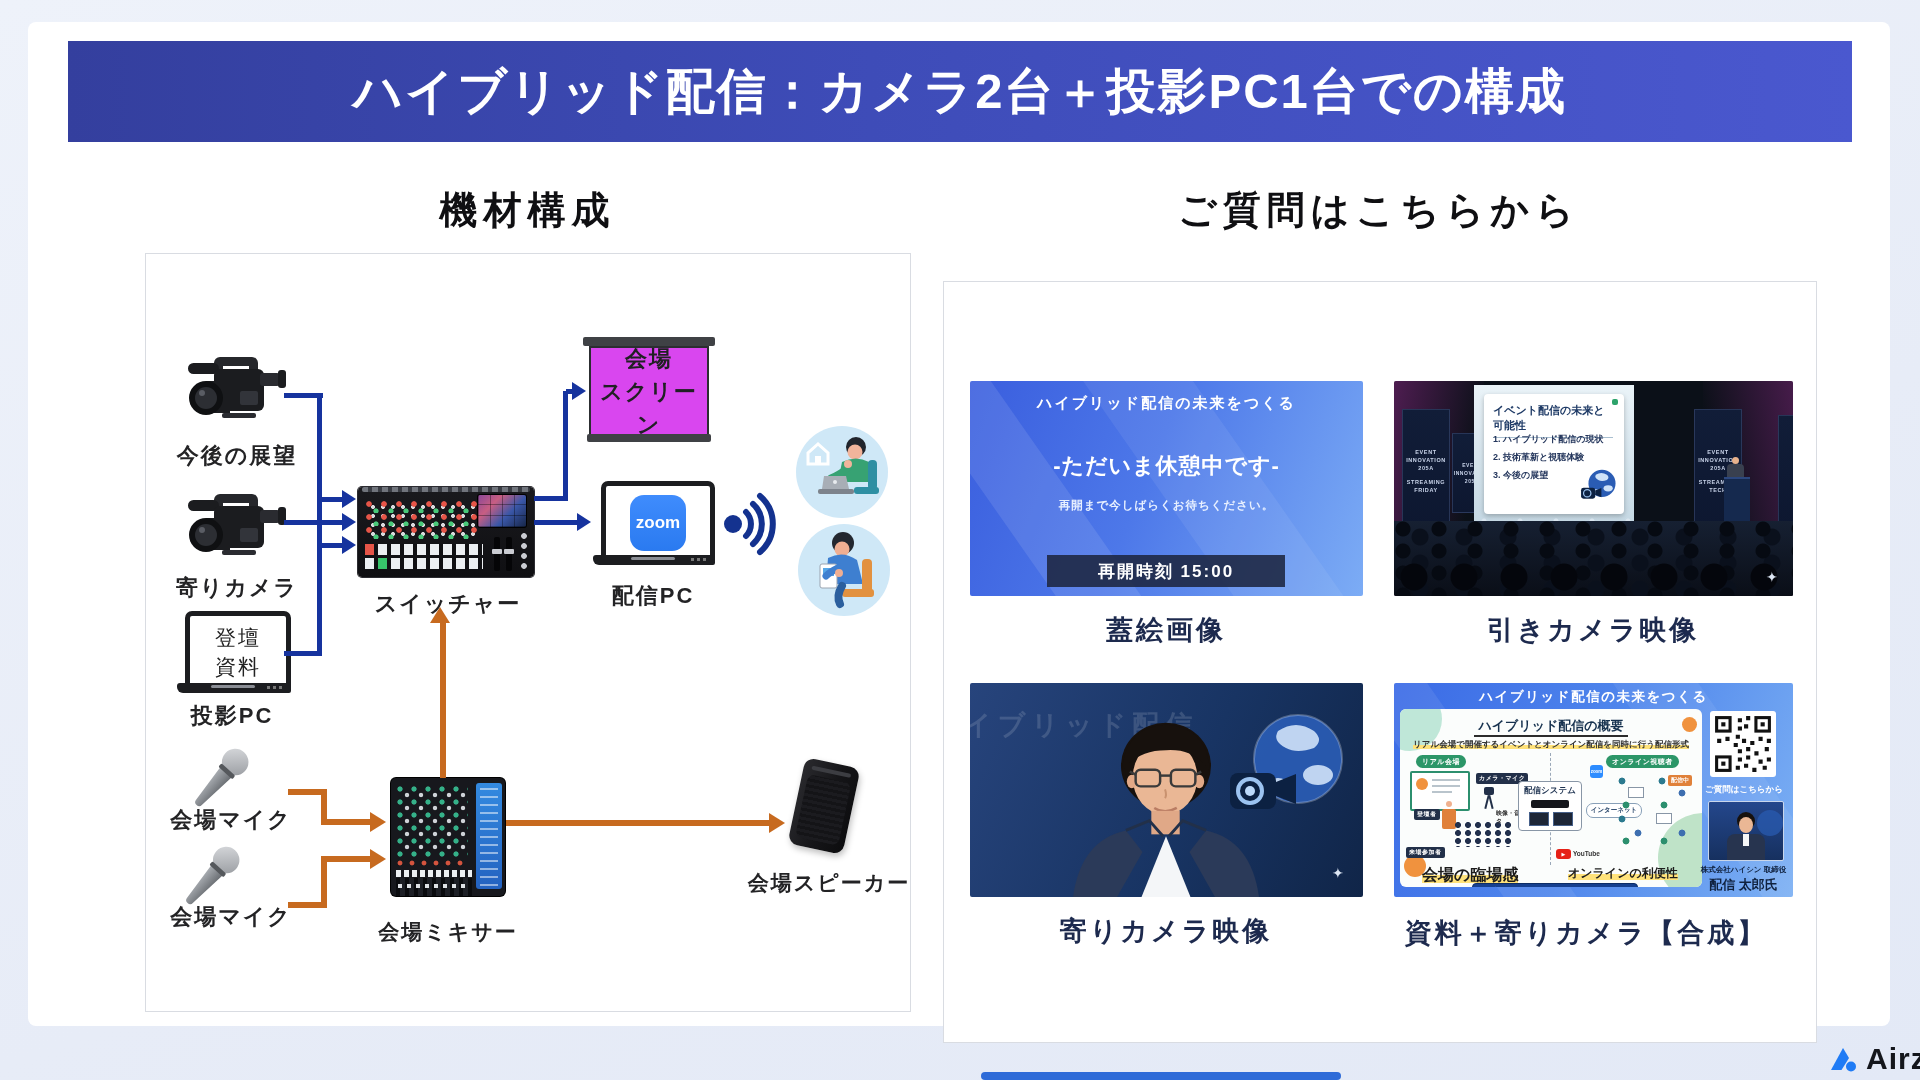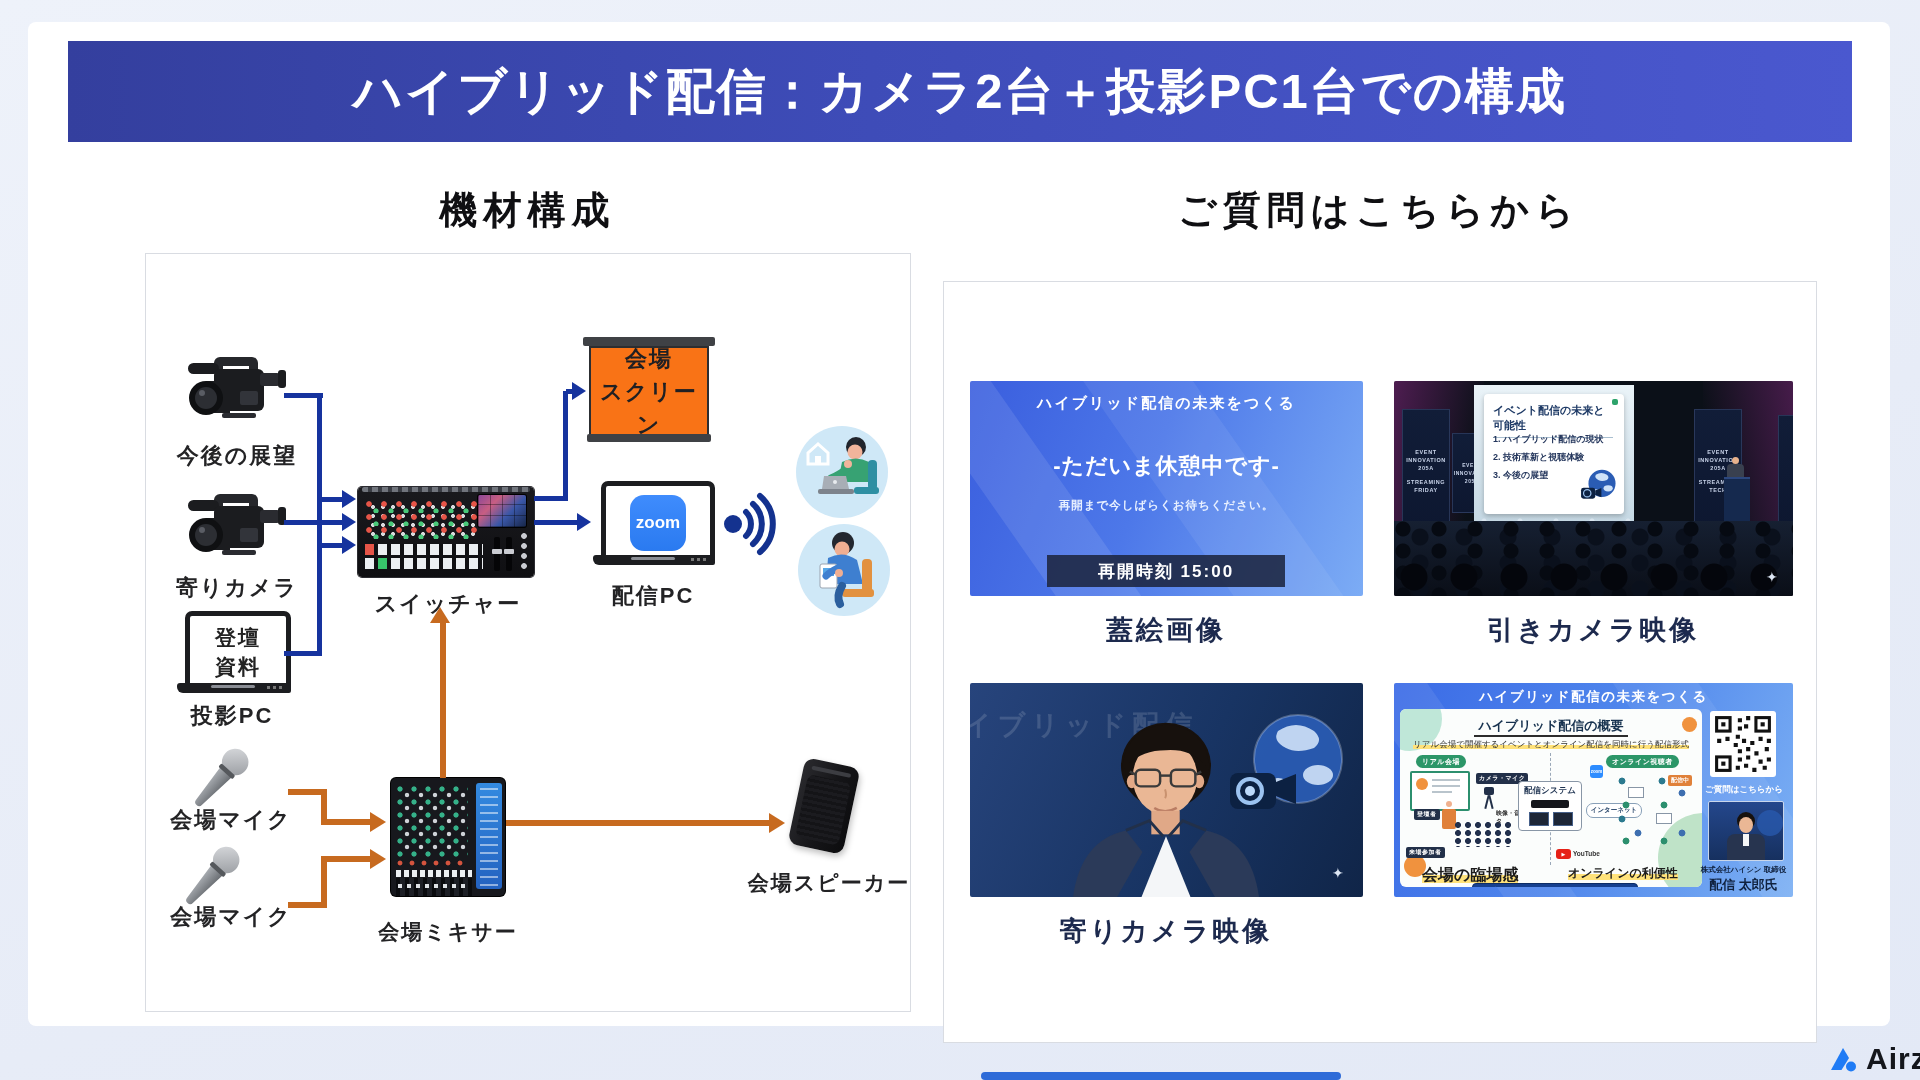--- a/index.html
+++ b/index.html
@@ -18,21 +18,21 @@
   .ar.or{border-top:10px solid transparent;border-bottom:10px solid transparent;border-left:16px solid #c76a1f;}
   .ar.ou{border-left:10px solid transparent;border-right:10px solid transparent;border-bottom:16px solid #c76a1f;}
   
   .lapscr{position:absolute;background:#fff;border:5px solid #1c1d20;border-radius:7px 7px 2px 2px;display:flex;align-items:center;justify-content:center;flex-direction:column;}
   .lapbase{position:absolute;background:#1c1d20;border-radius:3px 3px 6px 6px;}
   .lapbase:after{content:"";position:absolute;left:50%;top:2px;transform:translateX(-50%);width:44px;height:3px;border-radius:2px;background:#8a8d94;}
   .lapdots{position:absolute;right:6px;top:3px;width:16px;height:3px;background:repeating-linear-gradient(90deg,#777 0 3px,transparent 3px 6px);}
   .zoomlogo{width:56px;height:56px;border-radius:14px;background:linear-gradient(#3f8cfd,#2a7af0);color:#fff;font-weight:700;font-size:17px;display:flex;align-items:center;justify-content:center;}
   
   .pscr-bar{position:absolute;background:#3f4145;border-radius:2px;}
-  .pscr-body{position:absolute;background:#f97316;border:2px solid #2c2e31;display:flex;align-items:center;justify-content:center;text-align:center;font-size:22px;font-weight:700;color:#202023;line-height:1.5;letter-spacing:2px;}
+  .pscr-body{position:absolute;background:#d946ef;border:2px solid #2c2e31;display:flex;align-items:center;justify-content:center;text-align:center;font-size:22px;font-weight:700;color:#202023;line-height:1.5;letter-spacing:2px;}
   
   .switcher{position:absolute;background:linear-gradient(#1a1a1e,#0f0f12);border-radius:4px;box-shadow:0 0 0 1px #2b2b30;}
   .sw-top{position:absolute;left:4px;right:4px;top:0;height:5px;background:repeating-linear-gradient(90deg,#70747c 0 6px,#3a3d44 6px 10px);border-radius:2px;}
   .sw-btns{position:absolute;left:7px;top:13px;width:112px;height:40px;background:radial-gradient(circle at 4px 4px,#e65548 2.4px,transparent 3.2px),radial-gradient(circle at 11px 11px,#49c97a 2.2px,transparent 3px),radial-gradient(circle at 8px 7px,#d9dadd 1.6px,transparent 2.3px);background-size:15px 13px,15px 13px,10px 9px;}
   .sw-scr{position:absolute;right:8px;top:8px;width:48px;height:32px;border-radius:2px;background:linear-gradient(135deg,#8a4798 0%,#c75e82 30%,#3a57a8 62%,#162547 100%);box-shadow:0 0 0 1px #000;}
   .sw-scr:after{content:"";position:absolute;inset:0;background:repeating-linear-gradient(90deg,rgba(0,0,0,.35) 0 1px,transparent 1px 12px),repeating-linear-gradient(0deg,rgba(0,0,0,.35) 0 1px,transparent 1px 11px);}
   .sw-row{position:absolute;left:7px;height:11px;background:repeating-linear-gradient(90deg,#eceff2 0 9px,#101013 9px 13px);}
   .sw-fad{position:absolute;width:6px;height:34px;background:#050507;border-radius:2px;}
   .sw-fad:after{content:"";position:absolute;left:-2px;width:10px;height:5px;background:#caccd2;border-radius:1px;top:12px;}
   
@@ -101,21 +101,21 @@
       <rect x="76" y="22" width="20" height="13" rx="3" fill="#2a2b30"></rect>
       <rect x="94" y="19" width="8" height="18" rx="3" fill="#1b1c1f"></rect>
       <circle cx="22" cy="47" r="17" fill="#0f1012"></circle>
       <circle cx="22" cy="47" r="11" fill="#2c2e33"></circle>
       <circle cx="18" cy="42" r="3" fill="#5a5d64"></circle>
       <rect x="56" y="40" width="18" height="14" rx="2" fill="#32343a"></rect>
       <rect x="38" y="62" width="34" height="5" rx="2" fill="#2a2b30"></rect>
     </svg>
     <div class="eql" style="left:11px;top:319px;width:160px;">寄りカメラ</div>
 
-    <div class="lapscr" style="left:39px;top:357px;width:96px;height:72px;font-size:21px;font-weight:700;color:#222;line-height:1.4;letter-spacing:2px;">
+    <div class="lapscr" style="left:39px;top:357px;width:96px;height:72px;font-size:21px;font-weight:400;color:#222;line-height:1.4;letter-spacing:2px;">
       <div>登壇</div>
       <div>資料</div>
     </div>
     <div class="lapbase" style="left:31px;top:429px;width:112px;height:10px;">
         <span class="lapdots"></span>
       </div>
     <div class="eql" style="left:16px;top:447px;width:140px;">投影PC</div>
 
     <div class="switcher" style="left:212px;top:233px;width:176px;height:90px;">
       <div class="sw-top"></div>
@@ -367,21 +367,21 @@
       <div class="abs" style="left:0;top:5px;width:100%;text-align:center;color:#fff;font-size:13.5px;font-weight:700;letter-spacing:1.5px;">ハイブリッド配信の未来をつくる</div>
 
       <div class="abs" style="left:6px;top:26px;width:302px;height:178px;background:#fbfdfc;border-radius:6px;overflow:hidden;">
         <div class="abs" style="left:-22px;top:-22px;width:64px;height:64px;border-radius:50%;background:#bfe7d8;"></div>
         <div class="abs" style="left:258px;top:104px;width:90px;height:90px;border-radius:50%;background:#bfe3c8;"></div>
         <div class="abs" style="left:4px;top:146px;width:22px;height:22px;border-radius:50%;background:#f0923e;"></div>
         <div class="abs" style="left:282px;top:8px;width:15px;height:15px;border-radius:50%;background:#f0923e;"></div>
         <div class="abs" style="left:0;top:7px;width:100%;text-align:center;">
           <span style="font-size:13px;font-weight:700;color:#17324f;border-bottom:2px solid #2c2c2c;padding:0 4px 2px;">ハイブリッド配信の概要</span>
         </div>
-        <div class="abs" style="left:0;top:30px;width:100%;text-align:center;font-size:8.5px;font-weight:400;color:#333;">
+        <div class="abs" style="left:0;top:30px;width:100%;text-align:center;font-size:8.5px;font-weight:700;color:#333;">
           <span class="hl">リアル会場で開催するイベントとオンライン配信を同時に行う配信形式</span>
         </div>
         <div class="pill" style="left:16px;top:46px;">リアル会場</div>
         <div class="pill" style="left:206px;top:46px;">オンライン視聴者</div>
         <div class="abs" style="left:150px;top:44px;width:0;height:112px;border-left:1px dashed #9aa8b8;"></div>
 
         <div class="abs" style="left:10px;top:62px;width:56px;height:36px;background:#fff;border:2px solid #2c8f6e;border-radius:2px;">
           <div class="abs" style="left:4px;top:5px;width:12px;height:12px;border-radius:50%;background:#f0923e;"></div>
           <div class="abs" style="left:20px;top:6px;width:28px;height:2px;background:#b9c4cc;"></div>
           <div class="abs" style="left:20px;top:12px;width:28px;height:2px;background:#b9c4cc;"></div>
@@ -444,20 +444,21 @@
       <div class="abs" style="left:314px;top:118px;width:74px;height:58px;background:linear-gradient(#24478c,#16305f);border:1px solid #c9d6ea;border-radius:2px;overflow:hidden;">
         <div class="abs" style="left:48px;top:8px;width:26px;height:26px;border-radius:50%;background:#2a5cb4;opacity:.7;"></div>
         <div class="abs" style="left:28px;top:10px;width:18px;height:18px;border-radius:50%;background:#17110d;"></div>
         <div class="abs" style="left:30px;top:15px;width:14px;height:16px;border-radius:50%;background:#eab795;"></div>
         <div class="abs" style="left:18px;top:32px;width:38px;height:26px;border-radius:8px 8px 0 0;background:#27344f;"></div>
         <div class="abs" style="left:34px;top:32px;width:6px;height:12px;background:#f4f6f8;"></div>
       </div>
       <div class="abs" style="left:300px;top:182px;width:99px;text-align:center;color:#10223f;font-size:7.5px;font-weight:700;">株式会社ハイシン 取締役</div>
       <div class="abs" style="left:300px;top:193px;width:99px;text-align:center;color:#10223f;font-size:13px;font-weight:700;">配信 太郎氏</div>
     </div>
+    <div class="cap" style="left:432px;top:633px;width:420px;">資料＋寄りカメラ【合成】</div>
   </div>
 
   <div class="abs" style="left:981px;top:1072px;width:360px;height:8px;border-radius:4px;background:#2e6bd8;"></div>
   <div class="abs" style="left:1828px;top:1038px;width:120px;height:42px;display:flex;align-items:center;gap:6px;">
     <svg width="32" height="32" viewBox="0 0 32 32">
       <path d="M3 27 L15 5 L21 15 L13.5 27 Z" fill="#1f7bf5"></path>
       <circle cx="23" cy="23.5" r="5" fill="#1f7bf5"></circle>
     </svg>
     <span style="font-size:30px;font-weight:600;color:#14161c;letter-spacing:1px;">Airz</span>
   </div>

